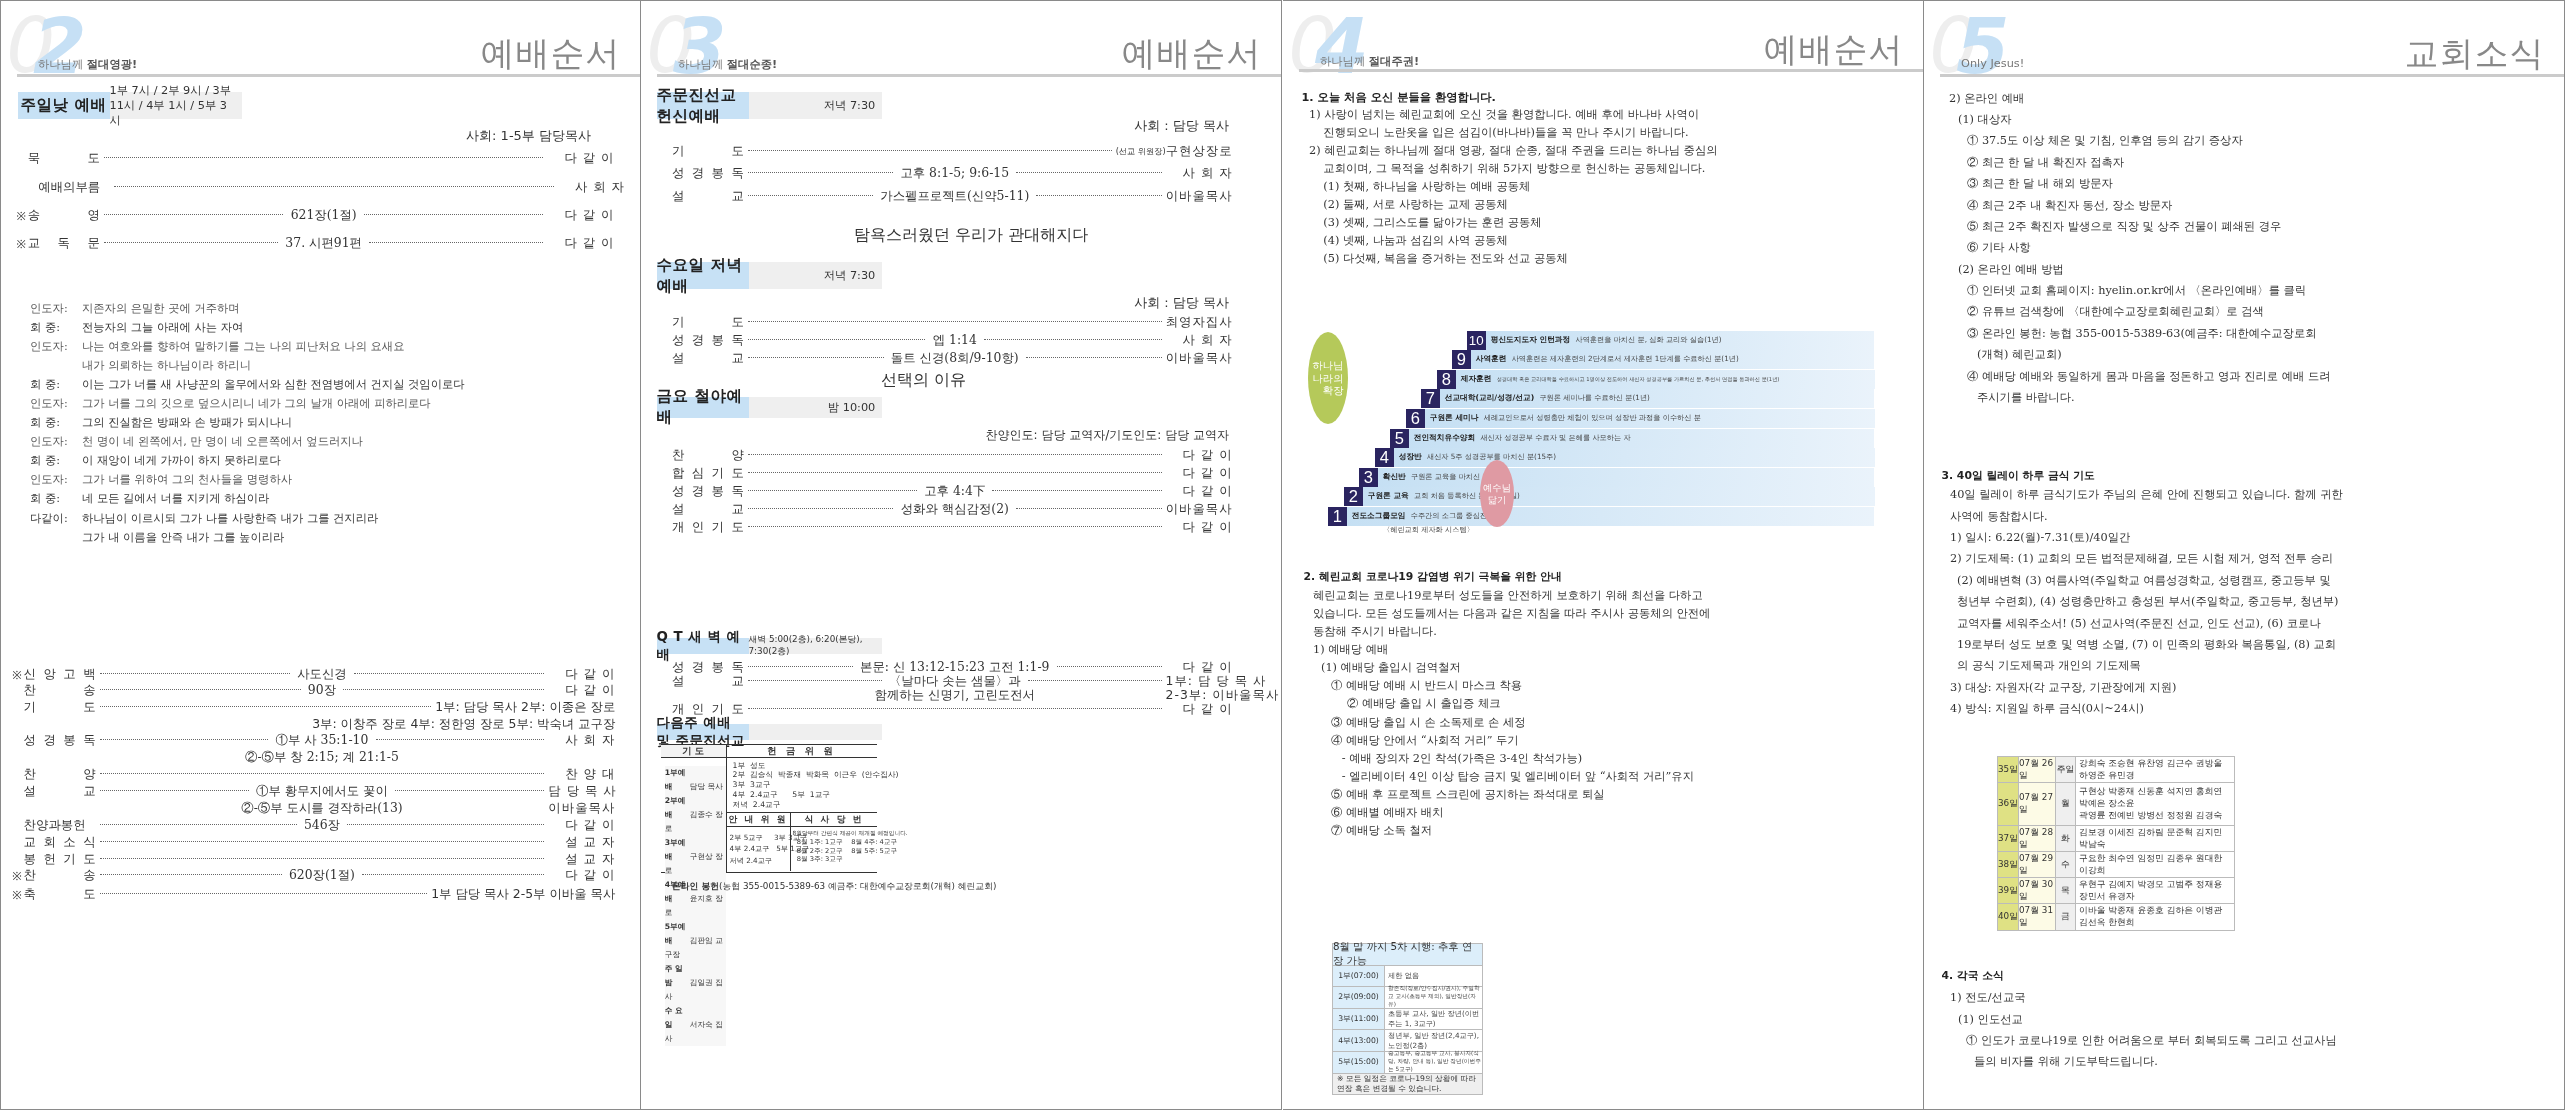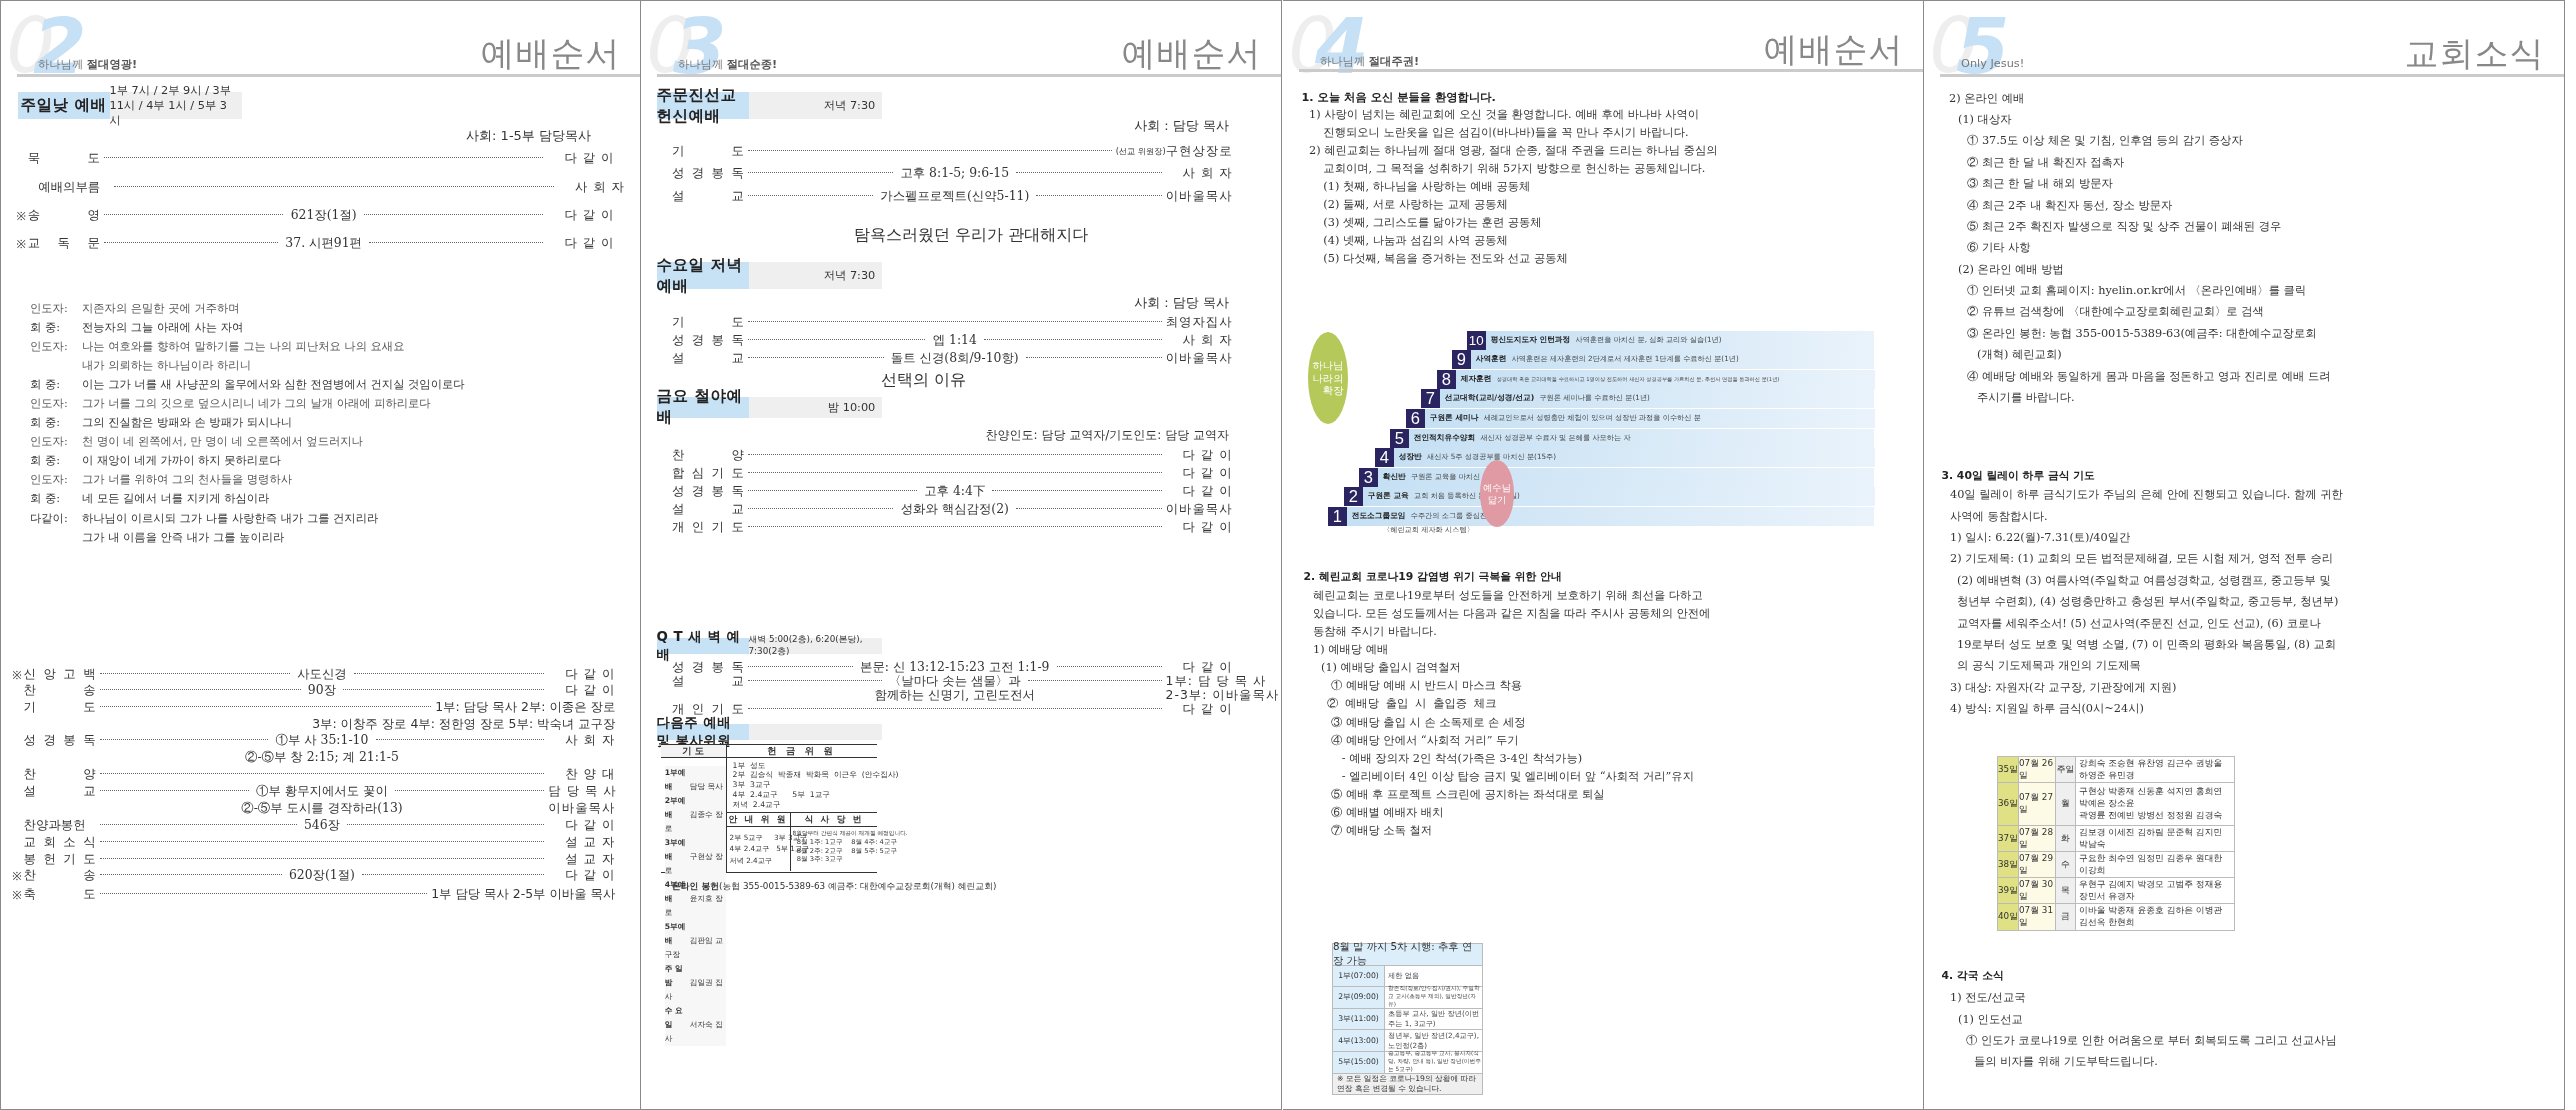--- a/index.html
+++ b/index.html
@@ -501,21 +501,21 @@
           <span>인</span>
           <span>기</span>
           <span>도</span>
         </span>
         <span class="dots"></span>
         <span class="right">다 같 이</span>
       </div>
     </div>
 
   <div class="section-bar" style="left:15.5px; top:723px; width:225px; height:16px;">
-    <div class="lbl" style="font-size:13.4px;">다음주 예배 및 봉사위원</div>
+    <div class="lbl" style="font-size:13.4px;">다음주 예배 및 주문진선교</div>
     <div class="time"></div>
   </div>
 
   <div class="vtable" style="left:19.6px; top:743px; width:216px; height:129px;">
     <div class="vline" style="left:65px; top:0; width:1px; height:127px;"></div>
     <div class="vline" style="left:0; top:12.4px; width:216px; height:1px;"></div>
     <div class="vline" style="left:65px; top:67px; width:151px; height:1px;"></div>
     <div class="vline" style="left:65px; top:81px; width:151px; height:1px;"></div>
     <div class="vline" style="left:129px; top:67px; width:1px; height:59px;"></div>
     <div class="cell" style="left:0; top:0; width:65px; height:12.4px; background:#f3f3f3; display:flex; align-items:center; justify-content:center; font-size:9.3px; font-weight:bold;">기  도</div>
@@ -641,21 +641,21 @@
   </div>
 
   <div class="abs h2" style="left:20.6px; top:569px; font-size:10.8px;">2. 혜린교회 코로나19 감염병 위기 극복을 위한 안내</div>
   <div id="covid-body">
       <div class="abs body" style="left: 30px; top: 586px; font-size: 11.3px;">혜린교회는 코로나19로부터 성도들을 안전하게 보호하기 위해 최선을 다하고</div>
       <div class="abs body" style="left: 30px; top: 604px; font-size: 11.3px;">있습니다. 모든 성도들께서는 다음과 같은 지침을 따라 주시사 공동체의 안전에</div>
       <div class="abs body" style="left: 30px; top: 622px; font-size: 11.3px;">동참해 주시기 바랍니다.</div>
       <div class="abs body" style="left: 30px; top: 640px; font-size: 11.3px;">1) 예배당 예배</div>
       <div class="abs body" style="left: 38px; top: 658px; font-size: 11.3px;">(1) 예배당 출입시 검역철저</div>
       <div class="abs body" style="left: 48px; top: 676px; white-space: pre; font-size: 11.3px;">① 예배당 예배 시 반드시 마스크 착용</div>
-      <div class="abs body" style="left: 44px; top: 694px; white-space: pre; font-size: 11.3px; font-family: Liberation Mono, monospace;">② 예배당 출입 시 출입증 체크</div>
+      <div class="abs body" style="left: 64px; top: 694px; white-space: pre; font-size: 11.3px;">② 예배당 출입 시 출입증 체크</div>
       <div class="abs body" style="left: 48px; top: 713px; white-space: pre; font-size: 11.3px;">③ 예배당 출입 시 손 소독제로 손 세정</div>
       <div class="abs body" style="left: 48px; top: 731px; white-space: pre; font-size: 11.3px;">④ 예배당 안에서 “사회적 거리” 두기</div>
       <div class="abs body" style="left: 48px; top: 749px; white-space: pre; font-size: 11.3px;">   - 예배 장의자 2인 착석(가족은 3-4인 착석가능)</div>
       <div class="abs body" style="left: 48px; top: 767px; white-space: pre; font-size: 11.3px;">   - 엘리베이터 4인 이상 탑승 금지 및 엘리베이터 앞 “사회적 거리”유지</div>
       <div class="abs body" style="left: 48px; top: 785px; white-space: pre; font-size: 11.3px;">⑤ 예배 후 프로젝트 스크린에 공지하는 좌석대로 퇴실</div>
       <div class="abs body" style="left: 48px; top: 803px; white-space: pre; font-size: 11.3px;">⑥ 예배별 예배자 배치</div>
       <div class="abs body" style="left: 48px; top: 821px; white-space: pre; font-size: 11.3px;">⑦ 예배당 소독 철저</div>
     </div>
 
   <div class="ctable" style="left:49px; top:942px; width:151px;">

